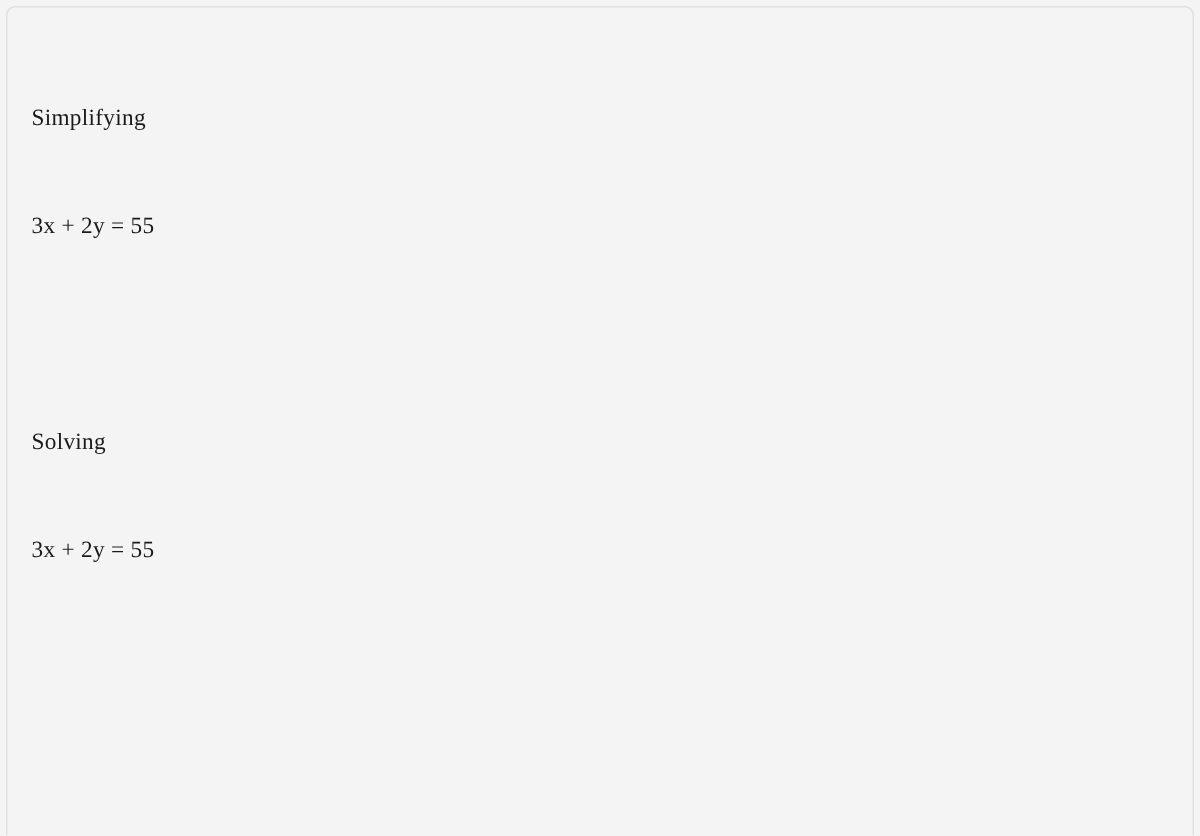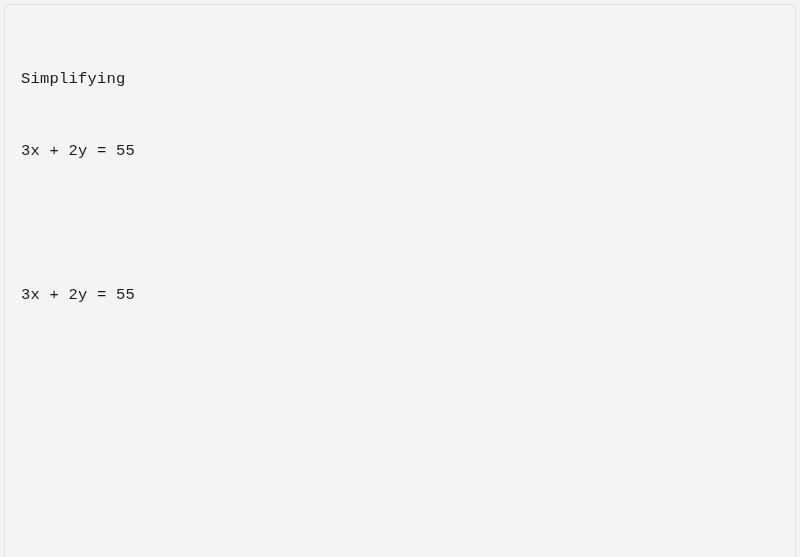--- a/index.html
+++ b/index.html
@@ -22,29 +22,31 @@
       font-family: ui-monospace, SFMono-Regular, "SF Mono", Menlo, Monaco, Consolas, "Liberation Mono", "Courier New", monospace;
       font-size: 15.5px;
       line-height: 1.55;
       color: #1a1a1a;
       white-space: pre-wrap;
       letter-spacing: 0.2px;
     }
     .line {
       white-space: pre;
       min-height: 1.55em;
+      font-family: Liberation Serif, serif;
     }
   </style>
 </head>
 <body>
 
 <div class="code-block">
   <div class="line">Simplifying</div>
   <div class="line">3x + 2y = 55</div>
   <div class="line">&nbsp;</div>
+  <div class="line">Solving</div>
   <div class="line">3x + 2y = 55</div>
   <div class="line">&nbsp;</div>
   
   
   
   
   
   
   
   

